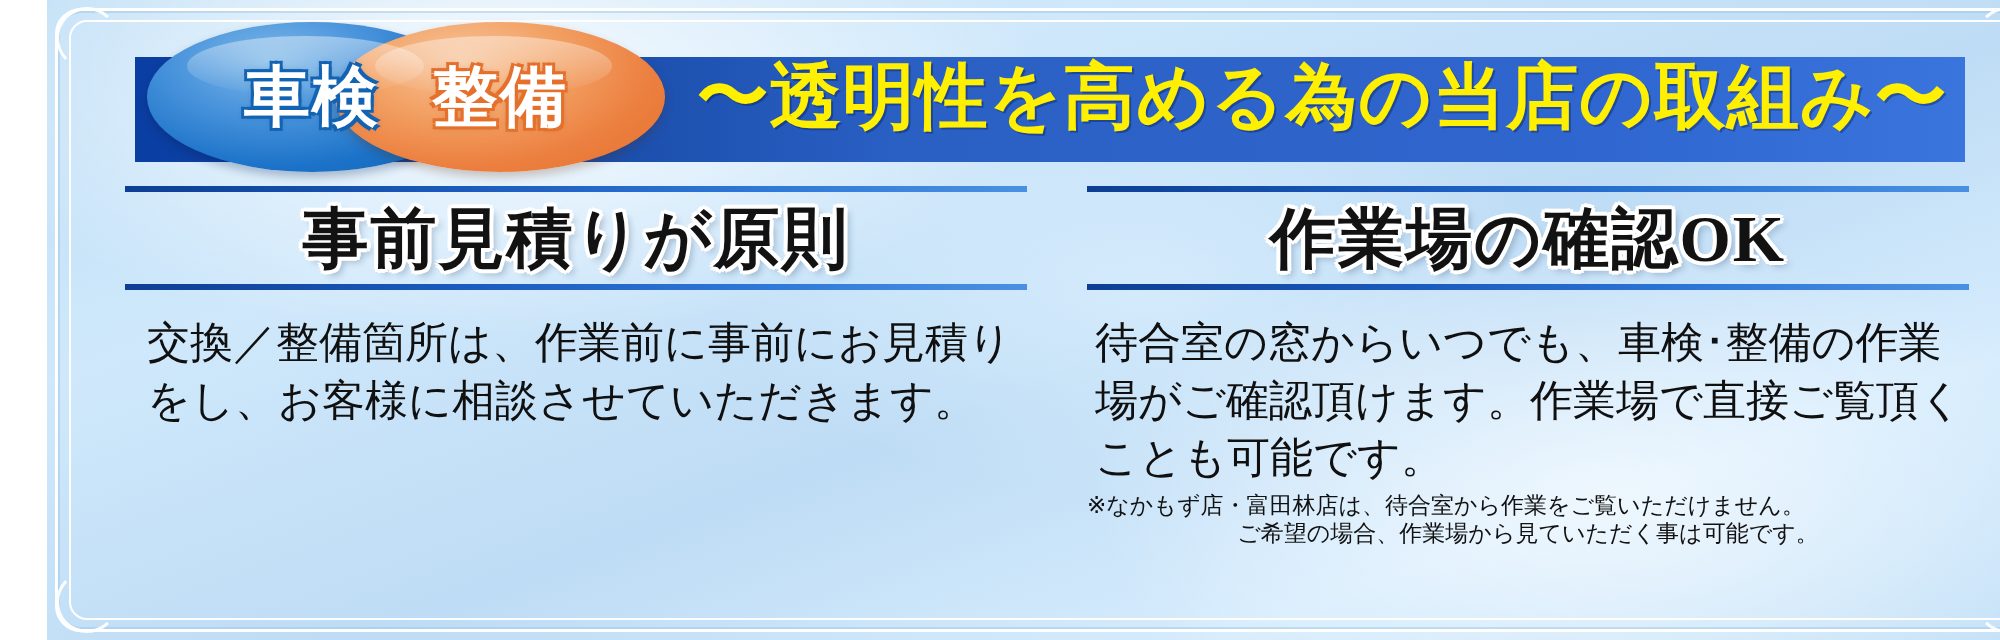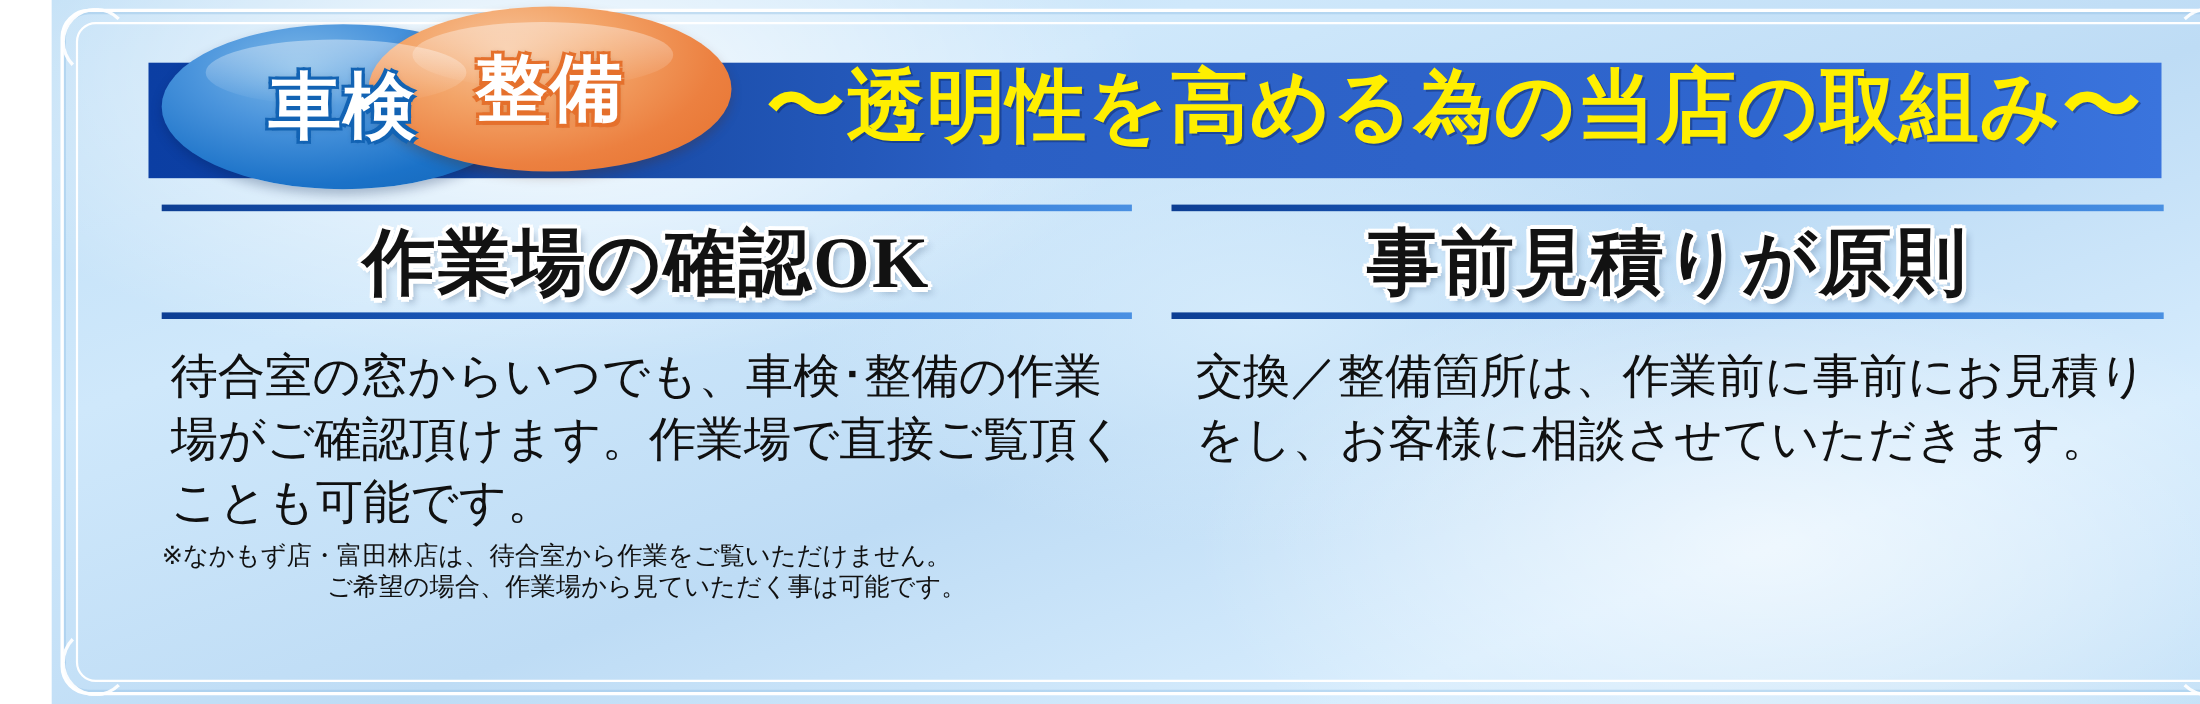--- a/index.html
+++ b/index.html
@@ -62,21 +62,21 @@
   }
   .badge span{position:relative;z-index:3;}
   .badge-kensa{
     left:100px;top:22px;width:330px;height:150px;
     background:radial-gradient(ellipse at 38% 26%, #7fb9e8 0%, #4a94dc 34%, #1b72c8 68%, #1263b4 100%);
     box-shadow:0 5px 10px rgba(0,30,80,.28);
     text-shadow:-3px -3px 0 #1263b4, 3px -3px 0 #1263b4, -3px 3px 0 #1263b4, 3px 3px 0 #1263b4,
                 0 0 7px rgba(0,0,0,.25);
   }
   .badge-seibi{
-    left:288px;top:6px;width:330px;height:150px;
+    left:288px;top:22px;width:330px;height:150px;
     background:radial-gradient(ellipse at 38% 26%, #f7c49b 0%, #f3a468 32%, #ec8040 66%, #e5702c 100%);
     box-shadow:0 5px 10px rgba(90,40,0,.25);
     text-shadow:-3px -3px 0 #e5702c, 3px -3px 0 #e5702c, -3px 3px 0 #e5702c, 3px 3px 0 #e5702c,
                 0 0 7px rgba(0,0,0,.22);
   }
   .badge::after{
     content:"";position:absolute;left:12%;top:9%;width:72%;height:40%;
     border-radius:50%;
     background:linear-gradient(180deg,rgba(255,255,255,.42),rgba(255,255,255,0));
     z-index:2;pointer-events:none;
@@ -143,32 +143,32 @@
     <span>車検</span>
   </div>
   <div class="badge badge-seibi">
     <span>整備</span>
   </div>
 
   <div class="banner-title">〜透明性を高める為の当店の取組み〜</div>
 
   <div class="columns">
 
+    <div class="col col-left">
+      <div class="rule top"></div>
+      <div class="col-head">事前見積りが原則</div>
+      <div class="rule bottom"></div>
+      <div class="col-body">交換／整備箇所は、作業前に事前にお見積りをし、お客様に相談させていただきます。</div>
+    </div>
+
     <div class="col col-right">
       <div class="rule top"></div>
       <div class="col-head">作業場の確認OK</div>
       <div class="rule bottom"></div>
       <div class="col-body">待合室の窓からいつでも、車検･整備の作業場がご確認頂けます。作業場で直接ご覧頂くことも可能です。</div>
       <div class="note">
         <span class="n1">※なかもず店・富田林店は、待合室から作業をご覧いただけません。</span>
         <span class="n2">ご希望の場合、作業場から見ていただく事は可能です。</span>
       </div>
     </div>
 
-    <div class="col col-left">
-      <div class="rule top"></div>
-      <div class="col-head">事前見積りが原則</div>
-      <div class="rule bottom"></div>
-      <div class="col-body">交換／整備箇所は、作業前に事前にお見積りをし、お客様に相談させていただきます。</div>
-    </div>
-
   </div>
 </div>
 
 </body></html>

